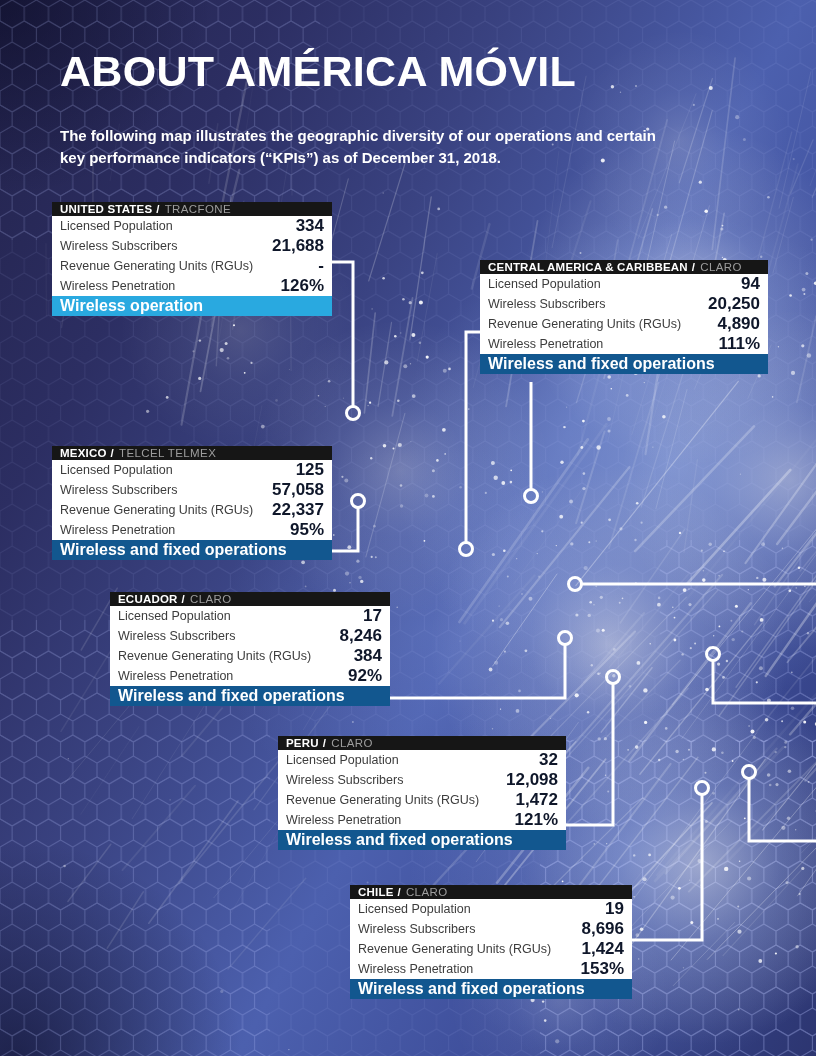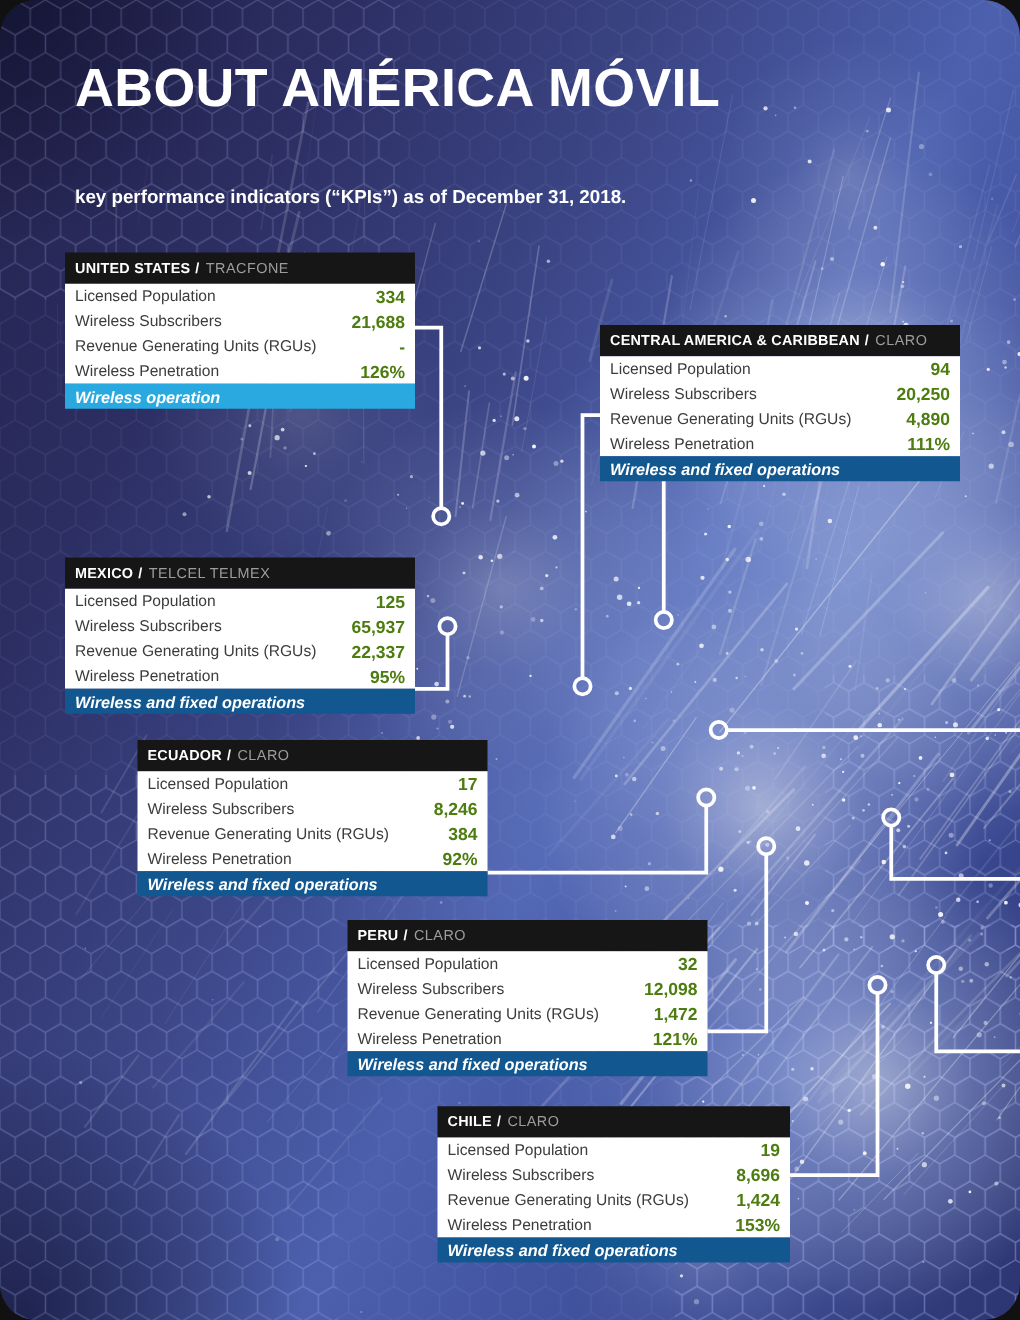--- a/index.html
+++ b/index.html
@@ -1,45 +1,44 @@
 <!DOCTYPE html>
 <html><head>
 <meta charset="utf-8">
 <style>
   html,body{margin:0;padding:0;background:#111;}
   .page{
     position:relative;width:816px;height:1056px;overflow:hidden;
     font-family:"Liberation Sans",sans-serif;
     background:linear-gradient(118deg,#23234c 0%,#2c2e62 20%,#3a4382 38%,#4c60ae 58%,#3d4d99 78%,#2c3570 100%);
-    border-radius:29px;
   }
   .tint{
     position:absolute;inset:0;pointer-events:none;
     background:
       radial-gradient(48% 34% at 82% 44%, rgba(173,197,246,.50), rgba(173,197,246,0) 70%),
       radial-gradient(40% 30% at 78% 81%, rgba(150,175,235,.42), rgba(150,175,235,0) 70%),
       radial-gradient(36% 26% at 52% 60%, rgba(130,155,225,.25), rgba(130,155,225,0) 70%),
       radial-gradient(42% 30% at 0% 0%, rgba(8,8,32,.55), rgba(8,8,32,0) 62%),
       radial-gradient(46% 34% at 2% 100%, rgba(10,10,36,.60), rgba(10,10,36,0) 60%);
   }
   svg.fx,svg.connectors{position:absolute;left:0;top:0;width:816px;height:1056px;}
   .page-header{position:absolute;left:60px;top:50px;color:#fff;z-index:5;}
   .page-title{margin:0;font-size:43px;line-height:1;font-weight:800;letter-spacing:.3px;}
   .page-subtitle{margin:32px 0 0 0;font-size:15px;font-weight:700;line-height:22px;}
   .kpi{position:absolute;z-index:6;}
-  .kpi-header{background:#161616;color:#fff;height:25px;display:flex;align-items:center;
+  .kpi-header{background:#161616;color:#fff;height:14px;display:flex;align-items:center;
     padding:0 8px;font-size:11.5px;font-weight:700;letter-spacing:.2px;white-space:nowrap;}
   .kpi-header .sl{margin:0 5px 0 4px;font-weight:700;}
   .kpi-header .op{color:#9d9d9d;font-weight:400;letter-spacing:.4px;}
   .kpi-body{background:#fff;}
   .kpi-row{display:flex;justify-content:space-between;align-items:center;height:20px;
     padding:0 8px;font-size:12.5px;color:#3c3c3c;white-space:nowrap;text-align:center;}
-  .kpi-row .val{font-weight:700;color:#4d7c0f;font-size:14px;}
+  .kpi-row .val{font-weight:700;color:#0f172a;font-size:17px;}
   .kpi-foot{height:20px;display:flex;align-items:center;padding:0 8px;color:#fff;
-    font-weight:700;font-size:13px;white-space:nowrap;font-style:italic;}
+    font-weight:700;font-size:16px;white-space:nowrap;}
   .kpi-foot.cyan{background:#29a9e0;}
   .kpi-foot.blue{background:#12578f;}
   .connectors path{fill:none;stroke:#fff;stroke-width:3;}
   .connectors circle{fill:none;stroke:#fff;stroke-width:3;}
 </style>
 </head>
 <body>
 
 <div class="page">
 
@@ -639,21 +638,21 @@
     <circle cx="575" cy="584" r="6.5"></circle>
     <path d="M582 584H816"></path>
     <circle cx="713" cy="654" r="6.5"></circle>
     <path d="M713 661V703H816"></path>
     <circle cx="749" cy="772" r="6.5"></circle>
     <path d="M749 779V841H816"></path>
   </svg>
 
   <header class="page-header">
     <h1 class="page-title">ABOUT AMÉRICA MÓVIL</h1>
-    <p class="page-subtitle"><br><span>key performance indicators (“KPIs”) as of December 31, 2018.</span></p>
+    <p class="page-subtitle"><span>The following map illustrates the geographic diversity of our operations and certain</span><br><span>key performance indicators (“KPIs”) as of December 31, 2018.</span></p>
   </header>
 
   <div class="kpi" style="left:52px;top:202px;width:280px">
     <div class="kpi-header">
       <span>UNITED STATES</span>
       <span class="sl">/</span>
       <span class="op">TRACFONE</span>
     </div>
     <div class="kpi-body">
       <div class="kpi-row">
@@ -709,21 +708,21 @@
       <span class="sl">/</span>
       <span class="op">TELCEL TELMEX</span>
     </div>
     <div class="kpi-body">
       <div class="kpi-row">
           <span class="lbl">Licensed Population</span>
           <span class="val">125</span>
         </div>
       <div class="kpi-row">
           <span class="lbl">Wireless Subscribers</span>
-          <span class="val">65,937</span>
+          <span class="val">57,058</span>
         </div>
       <div class="kpi-row">
           <span class="lbl">Revenue Generating Units (RGUs)</span>
           <span class="val">22,337</span>
         </div>
       <div class="kpi-row">
           <span class="lbl">Wireless Penetration</span>
           <span class="val">95%</span>
         </div>
     </div>

